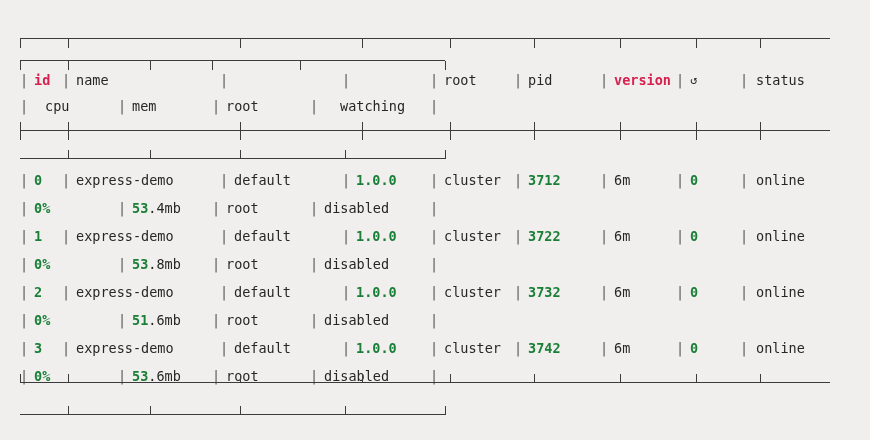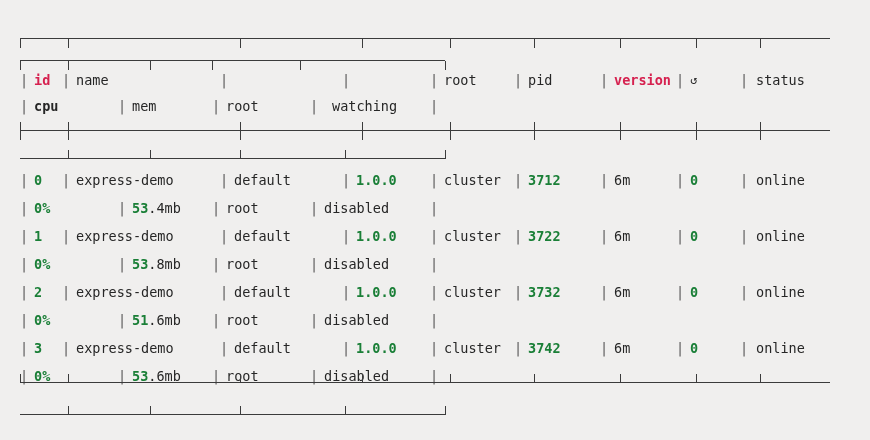--- a/index.html
+++ b/index.html
@@ -98,27 +98,27 @@
     <span class="bar" style="left:600px;">|</span>
     <span class="cell r" style="left:614px;">version</span>
     <span class="bar" style="left:676px;">|</span>
     <span class="cell refresh" style="left:690px;">↺</span>
     <span class="bar" style="left:740px;">|</span>
     <span class="cell hd" style="left:756px;">status</span>
   </div>
 
   <div class="row" style="top:92px;">
     <span class="bar" style="left:20px;">|</span>
-    <span class="cell hd" style="left:34px;font-weight:bold;">cpu</span>
+    <span class="cell hd" style="left:45px;">cpu</span>
     <span class="bar" style="left:118px;">|</span>
     <span class="cell hd" style="left:132px;">mem</span>
     <span class="bar" style="left:212px;">|</span>
     <span class="cell hd" style="left:226px;">root</span>
     <span class="bar" style="left:310px;">|</span>
-    <span class="cell hd" style="left:332px;">watching</span>
+    <span class="cell hd" style="left:340px;">watching</span>
     <span class="bar" style="left:430px;">|</span>
   </div>
 
   <div class="rule" style="left:20px;top:130px;width:810px;">
     <span class="tick" style="left:0px;"></span>
     <span class="tick" style="left:48px;"></span>
     <span class="tick" style="left:220px;"></span>
     <span class="tick" style="left:342px;"></span>
     <span class="tick" style="left:430px;"></span>
     <span class="tick" style="left:514px;"></span>

